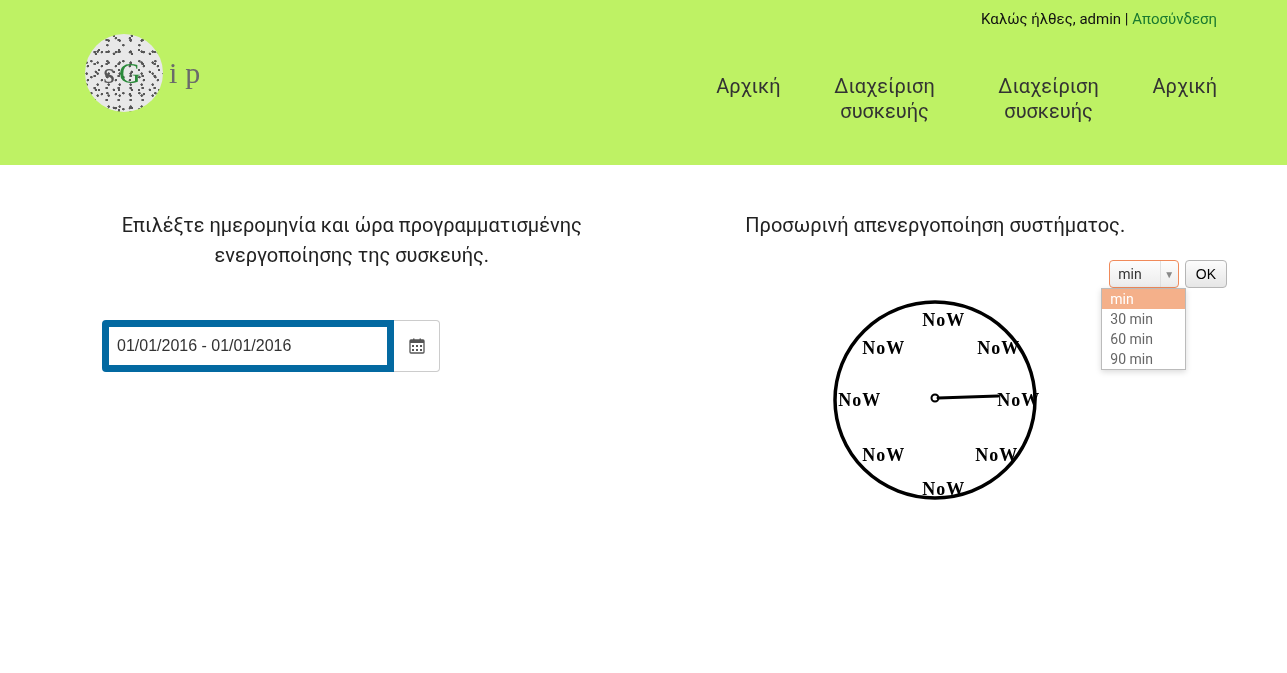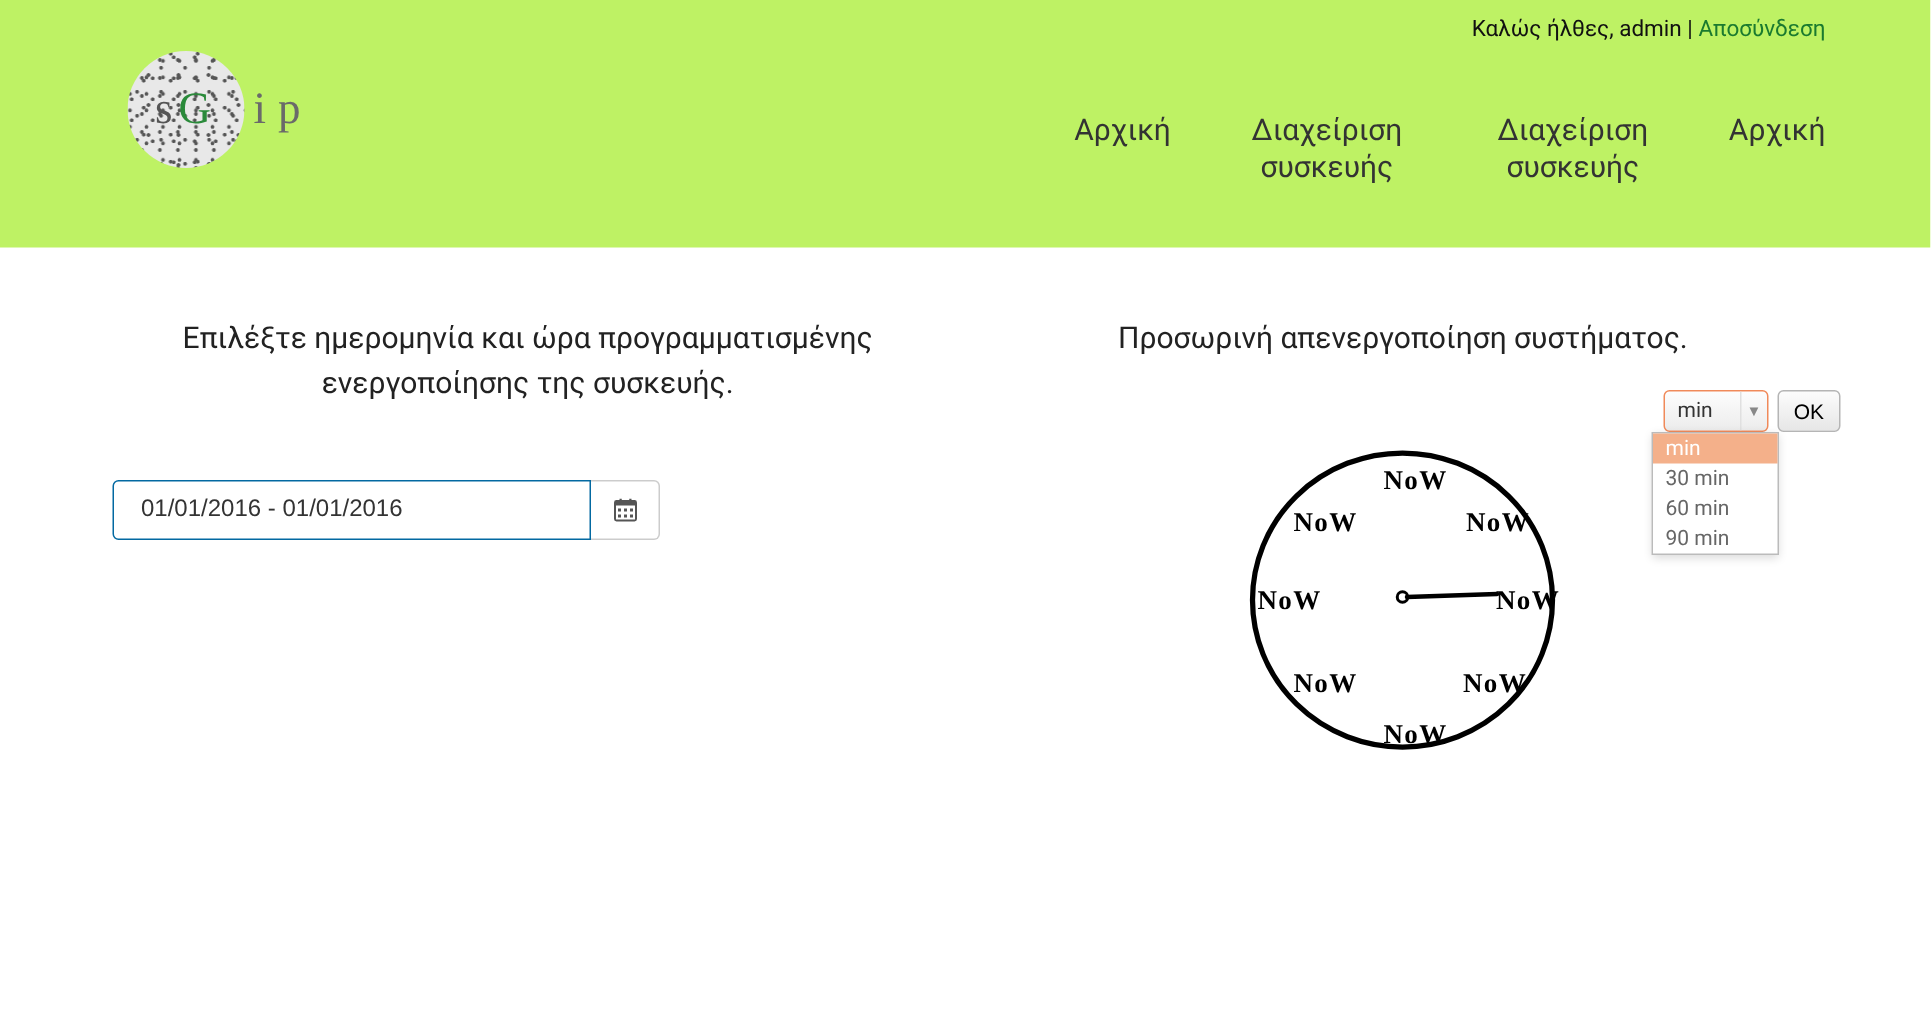--- a/index.html
+++ b/index.html
@@ -103,26 +103,27 @@
     line-height: 1.5;
   }
   h3.section-heading.right { margin-bottom: 20px; }
   .date-input-group {
     display: flex;
     width: 365px;
     margin-left: 15px;
   }
   .date-input {
     flex: 1;
-    border: 1px solid #0369a1;
+    border: 7px solid #0369a1;
     border-radius: 4px 0 0 4px;
-    padding: 10px 18px;
+    padding: 10px 8px;
     font-size: 16px;
     color: #333;
     background: #fff;
+    margin-left: 27px;
   }
   .date-btn {
     border: 1px solid #ccc;
     border-left: none;
     border-radius: 0 4px 4px 0;
     width: 46px;
     background: #fff;
     color: #555;
     cursor: pointer;
     display: flex; align-items: center; justify-content: center;

